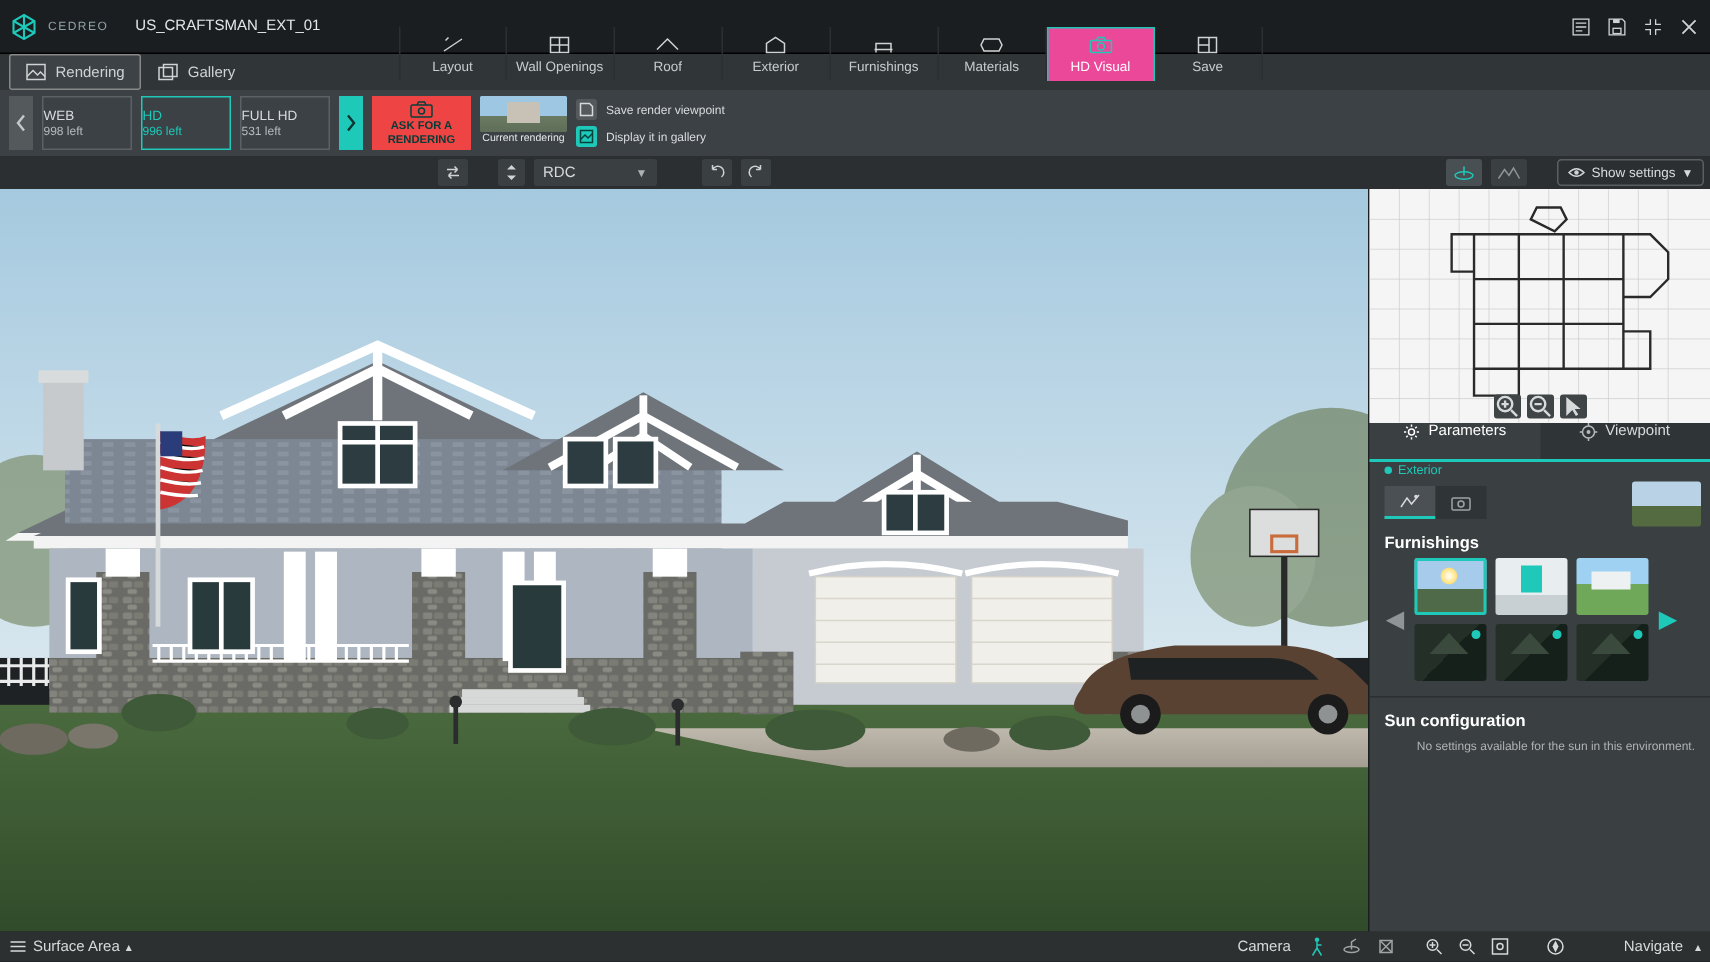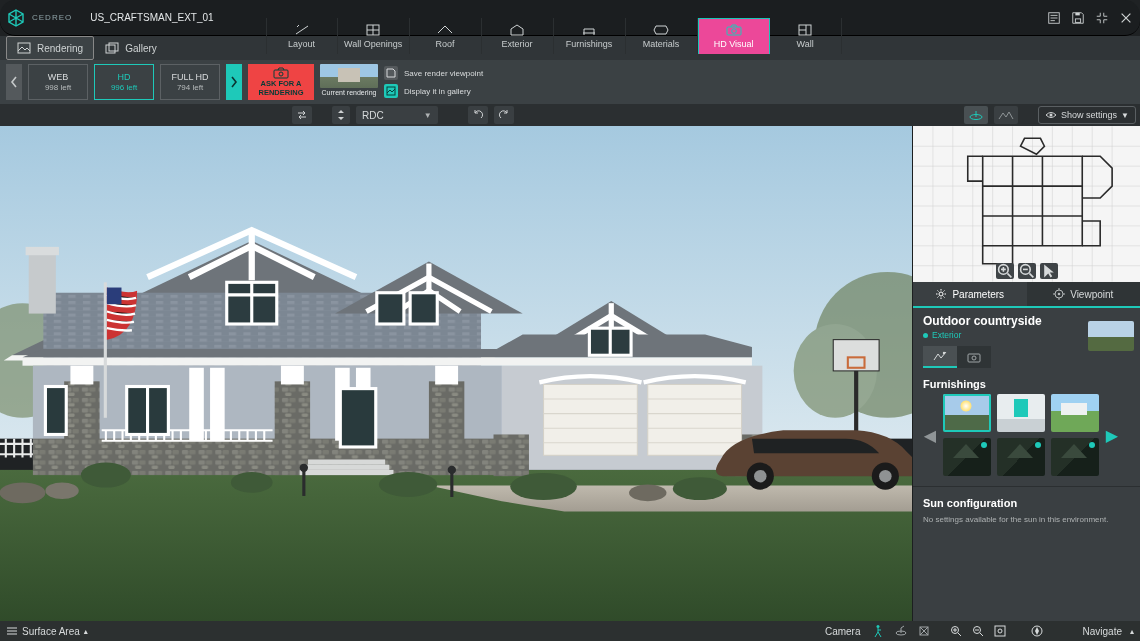--- a/index.html
+++ b/index.html
@@ -1,40 +1,40 @@
 <!DOCTYPE html>
 <html><head>
 <meta charset="utf-8">
 <style>
   * { box-sizing: border-box; margin: 0; padding: 0; }
   html,body { width:1140px; height:641px; font-family: Arial, Helvetica, sans-serif; background:#1f2224; color:#d7dadb; overflow:hidden; }
   svg { display:block; }
   
-  .topbar { height:36px; background:#1b1e20; display:flex; align-items:center; padding:0 6px; gap:4px; border-bottom:1px solid #000;border-radius:15px; }
+  .topbar { height:36px; background:#1b1e20; display:flex; align-items:center; padding:0 6px; gap:4px; border-bottom:1px solid #000; }
   .logo { width:20px; height:20px; }
   .logo-txt { font-size:8px; letter-spacing:1px; color:#8fa3a7; margin-left:2px;}
   .project-name { font-size:10px; color:#e4e7e8; margin-left:14px; flex:0 0 auto; }
   .topbar-spacer { width:40px;}
   .tabgroup { display:flex; align-items:flex-end; height:36px; margin-left:4px;margin-top:36px;}
   .ttab { width:72px; height:36px; display:flex; flex-direction:column; align-items:center; justify-content:center; gap:2px; font-size:9px; color:#c7cccd; border-right:1px solid #2b2f31; cursor:pointer;}
   .ttab:first-child { border-left:1px solid #2b2f31;}
   .ttab.active { border:1px solid #19c6b7; border-bottom:none; color:#fff; background:#ec4899;}
   .ttab .ticon { width:18px; height:14px; display:flex; align-items:center; justify-content:center;}
   .topbar-right { margin-left:auto; display:flex; gap:8px; align-items:center;}
   .ricon { width:16px; height:16px; display:flex; align-items:center; justify-content:center; cursor:pointer; color:#cfd3d4;}
   
   .subtabs { height:24px; background:#303538; display:flex; align-items:center; padding-left:6px; gap:0;}
   .subtab { height:24px; padding:0 10px; display:flex; align-items:center; gap:6px; font-size:10px; color:#cfd3d4; border:1px solid transparent; cursor:pointer;}
   .subtab.active { border:1px solid #888; background:#3c4245; border-radius:2px;}
   .subtab .sicon { width:14px; height:12px; }
   
   .renderstrip { height:44px; background:#3b4144; display:flex; align-items:center; padding:4px 6px; gap:6px; position:relative;}
   .rs-arrow { width:16px; height:36px; background:#1ec9b9; display:flex; align-items:center; justify-content:center; cursor:pointer;}
   .rs-arrow.grey { background:#54595c;}
-  .rs-btn { width:60px; height:36px; border:1px solid #5c6164; display:flex; flex-direction:column; align-items:center; justify-content:center; font-size:9px; color:#d9dcdd; gap:1px; cursor:pointer;}
+  .rs-btn { width:60px; height:36px; border:1px solid #5c6164; display:flex; flex-direction:column; justify-content:center; font-size:9px; color:#d9dcdd; gap:1px; cursor:pointer;}
   .rs-btn.active { border-color:#1ec9b9; color:#1ec9b9;}
   .rs-btn .sub { font-size:8px; color:#b7bbbc;}
   .rs-btn.active .sub { color:#1ec9b9;}
   .rs-ask { width:66px; height:36px; background:#ef4444; color:#043c37; display:flex; flex-direction:column; align-items:center; justify-content:center; font-size:7.5px; font-weight:600; line-height:1.05; gap:1px; cursor:pointer;}
   .rs-ask .ico { height:12px; }
   .rs-current { width:58px; height:36px; display:flex; flex-direction:column; align-items:center; gap:1px;}
   .rs-current .thumb { width:58px; height:24px; background:linear-gradient(180deg,#9ec7e4 0%,#9ec7e4 55%,#6b7a62 55%,#5f6e58 100%); border-radius:1px; position:relative;}
   .rs-current .thumb::after{content:"";position:absolute;left:18px;top:4px;width:22px;height:14px;background:#c8c2b6;}
   .rs-current .cap { font-size:7px; color:#e5e8e9;}
   .rs-rowbtn { display:flex; align-items:center; gap:6px; font-size:8px; color:#d9dcdd; cursor:pointer;}
@@ -51,39 +51,39 @@
   .main { display:flex; height: calc(641px - 36px - 24px - 44px - 22px - 20px); }
   .viewport { flex:1; position:relative; overflow:hidden; }
   .viewport svg.scene { width:100%; height:100%; display:block;}
   
   .rightcol { width:228px; background:#3a3f42; display:flex; flex-direction:column; border-left:1px solid #1c1f20;}
   .plan { height:156px; background:#f4f4f4; position:relative; }
   .plan svg { width:100%; height:100%; }
   .plan-ctrls { position:absolute; bottom:3px; left:50%; transform:translateX(-50%); display:flex; gap:4px;}
   .plan-ctrls .pc { width:18px; height:16px; background:#3f4447; border-radius:2px; display:flex; align-items:center; justify-content:center; cursor:pointer; color:#d7dadb; font-size:10px;}
   .side-tabs { height:26px; display:flex; border-bottom:2px solid #1ec9b9;}
-  .side-tab { flex:1; display:flex; align-items:center; justify-content:center; gap:5px; font-size:10px; background:#2f3436; cursor:pointer;}
+  .side-tab { flex:1; display:flex; align-items:flex-start; justify-content:center; gap:5px; font-size:10px; background:#2f3436; cursor:pointer;}
   .side-tab.active { background:#3a3f42; color:#fff;}
   .panel-head { padding:6px 10px 2px; font-size:12px; font-weight:600; color:#fff; display:flex; align-items:center; gap:6px;}
   .panel-sub { padding:0 10px 6px; font-size:8.5px; color:#1ec9b9; display:flex; align-items:center; gap:4px;}
   .panel-sub .dot{width:5px;height:5px;border-radius:50%;background:#1ec9b9;}
   .env-preview { position:absolute; right:6px; top:195px; width:46px; height:30px; background:linear-gradient(180deg,#b9d2e6 0 55%,#546a41 55% 100%); border-radius:2px;}
   .mini-tabs { height:24px; display:flex; padding:0 10px; gap:0;}
   .mini-tab { width:34px; height:22px; display:flex; align-items:center; justify-content:center; background:#2f3436; cursor:pointer;}
   .mini-tab.active { background:#4a5053; border-bottom:2px solid #1ec9b9;}
   .section-title { padding:8px 10px 4px; font-size:11px; font-weight:600; color:#fff;}
   .section-cap { padding:0 10px 6px; font-size:9px; color:#c2c6c7;}
   .bg-grid { display:flex; padding:0 10px; gap:6px; align-items:center; position:relative;}
   .bg-col { display:flex; flex-direction:column; gap:6px;}
   .bg-thumb { width:48px; height:38px; border-radius:2px; cursor:pointer; position:relative; overflow:hidden;}
   .bg-thumb.sel { outline:2px solid #1ec9b9; outline-offset:-2px;}
   .bg-nav { width:14px; height:80px; display:flex; align-items:center; justify-content:center; cursor:pointer; color:#8f9597;}
   .bg-nav.nx { color:#1ec9b9;}
   .section-divider { height:1px; background:#2b2f31; margin:10px 0 2px;}
-  .sun-msg { padding:2px 10px 10px; font-size:8px; color:#aeb2b3; line-height:1.25;}
+  .sun-msg { padding:2px 10px 10px; font-size:8px; color:#aeb2b3; line-height:1.25;text-align:right;}
   
   .status { height:20px; background:#2c3030; display:flex; align-items:center; padding:0 6px; gap:6px; font-size:10px; color:#d7dadb;}
   .st-left { display:flex; align-items:center; gap:4px; cursor:pointer;}
   .status .spacer { flex:1;}
   .st-grp { display:flex; align-items:center; gap:4px;}
   .st-btn { height:16px; min-width:16px; padding:0 3px; display:flex; align-items:center; justify-content:center; border-radius:2px; cursor:pointer;}
   .st-btn.teal { color:#1ec9b9;}
   .st-label { font-size:10px; padding:0 4px;margin-left:32px;}
   
   .skyA { background:linear-gradient(180deg,#a7cbea 0 55%,#4e6a48 55% 100%);}
@@ -188,21 +188,21 @@
       </div>
     <div class="ttab">
         <span class="ticon">
           <svg viewBox="0 0 18 14" width="18" height="14">
             <g fill="none" stroke="#cfd3d4">
               <rect x="3" y="2" width="12" height="10"></rect>
               <path d="M3 7 H10 V12 M10 7 V2"></path>
             </g>
           </svg>
         </span>
-        <span>Wall</span>
+        <span>Save</span>
       </div>
   </div>
 
   <div class="topbar-right">
     <span class="ricon">
         <svg viewBox="0 0 16 16" width="14" height="14">
           <rect x="2" y="2" width="12" height="12" fill="none" stroke="#cfd3d4"></rect>
           <path d="M4 5 H12 M4 8 H12 M4 11 H9" stroke="#cfd3d4"></path>
         </svg>
       </span>
@@ -258,21 +258,21 @@
   <div class="rs-btn">
       <span>WEB</span>
       <span class="sub">998 left</span>
     </div>
   <div class="rs-btn active">
       <span>HD</span>
       <span class="sub">996 left</span>
     </div>
   <div class="rs-btn">
       <span>FULL HD</span>
-      <span class="sub">794 left</span>
+      <span class="sub">531 left</span>
     </div>
   <div class="rs-arrow">
       <svg width="8" height="14" viewBox="0 0 8 14">
         <path d="M2 2 L6 7 L2 12" fill="none" stroke="#0a3531" stroke-width="1.6"></path>
       </svg>
     </div>
   <div class="rs-ask">
     <span class="ico">
         <svg width="16" height="12" viewBox="0 0 16 12">
           <g fill="none" stroke="#05403a">
@@ -610,23 +610,20 @@
             <svg width="12" height="12" viewBox="0 0 12 12">
               <circle cx="6" cy="6" r="4" fill="none" stroke="#b7bbbc"></circle>
               <circle cx="6" cy="6" r="1.3" fill="#b7bbbc"></circle>
               <path d="M6 0 V2 M6 10 V12 M0 6 H2 M10 6 H12" stroke="#b7bbbc"></path>
             </svg>
           </span>
         <span>Viewpoint</span>
       </div>
     </div>
 
-    <div class="panel-head">
-        <span>Outdoor countryside</span>
-      </div>
     <div class="panel-sub">
         <span class="dot"></span>
         <span>Exterior</span>
       </div>
     <div class="env-preview"></div>
 
     <div class="mini-tabs">
       <div class="mini-tab active">
           <svg width="14" height="12" viewBox="0 0 14 12">
             <path d="M1 10 L5 4 L8 8 L13 2" fill="none" stroke="#d7dadb"></path>

